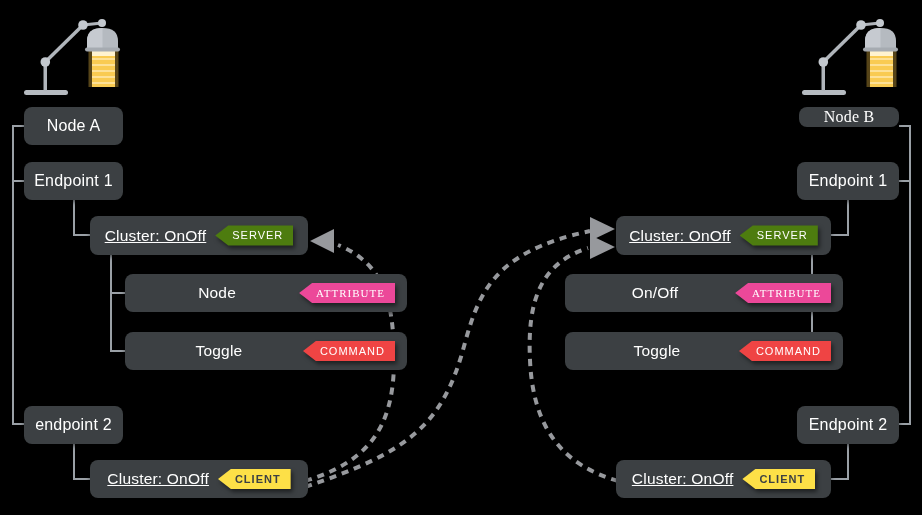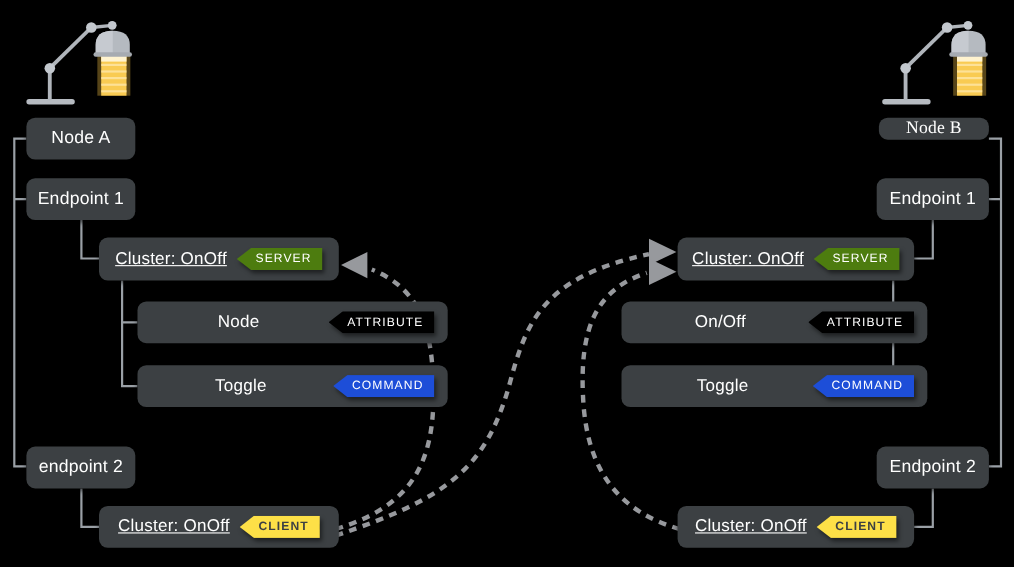--- a/index.html
+++ b/index.html
@@ -21,22 +21,22 @@
   .rowbox .lbl{flex:0 0 auto;margin:0 auto;transform:translateX(-14px);font-size:15.5px;}
   .badge-wrap{filter:drop-shadow(2px 3px 2px rgba(0,0,0,.5));flex:0 0 auto;}
   .badge{
     display:inline-block;
     clip-path:polygon(0 50%,13px 0,100% 0,100% 100%,13px 100%);
     padding:4px 10px 4px 17px;
     font-size:11px;font-weight:500;letter-spacing:1px;line-height:1.1;
     color:#fff;white-space:nowrap;
   }
   .badge.server{background:#4d7c0f;}
-  .badge.attribute{background:#000000;}
-  .badge.command{background:#1d4ed8;}
+  .badge.attribute{background:#ec4899;font-family:Liberation Serif, serif;}
+  .badge.command{background:#ef4444;}
   .badge.client{background:#fde047;color:#3c4043;font-weight:700;}
 </style>
 </head>
 <body>
 
 <div id="canvas">
 
   <svg class="layer" width="922" height="515" viewBox="0 0 922 515">
     <g stroke="#9aa0a6" stroke-width="2" fill="none">
       <path d="M24 126 H13 V424 H24 M13 181 H24"></path>

